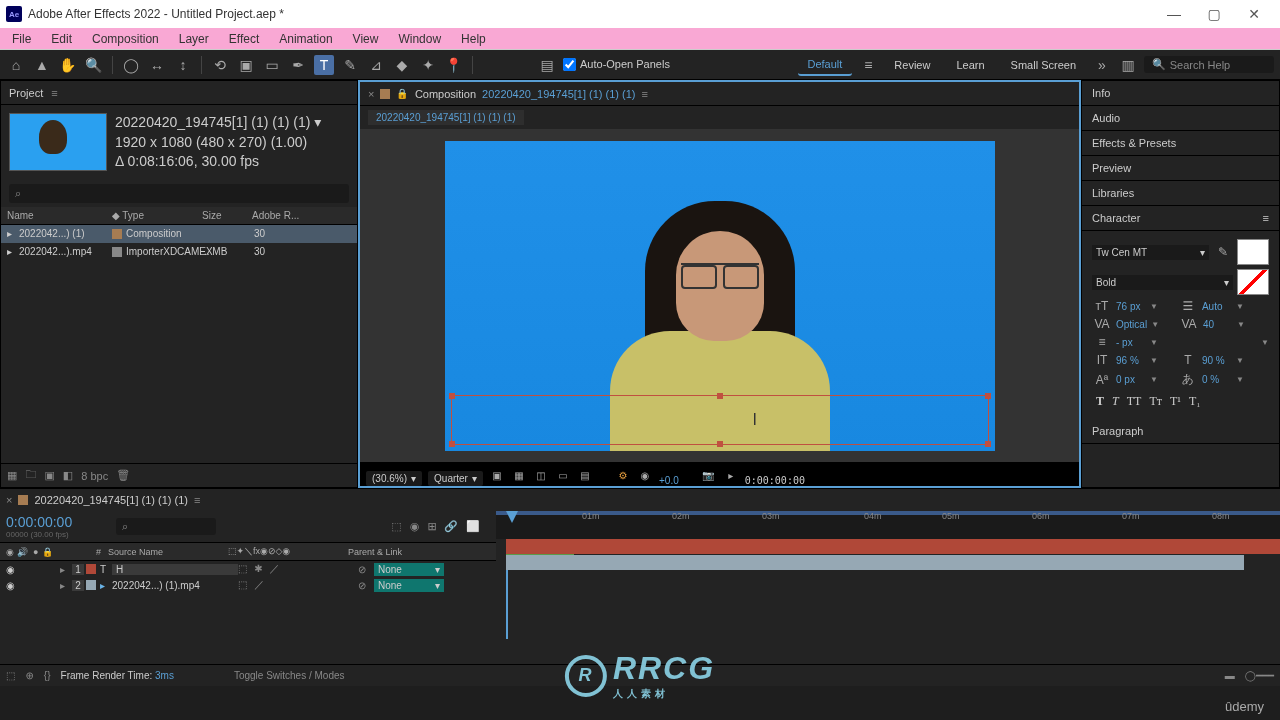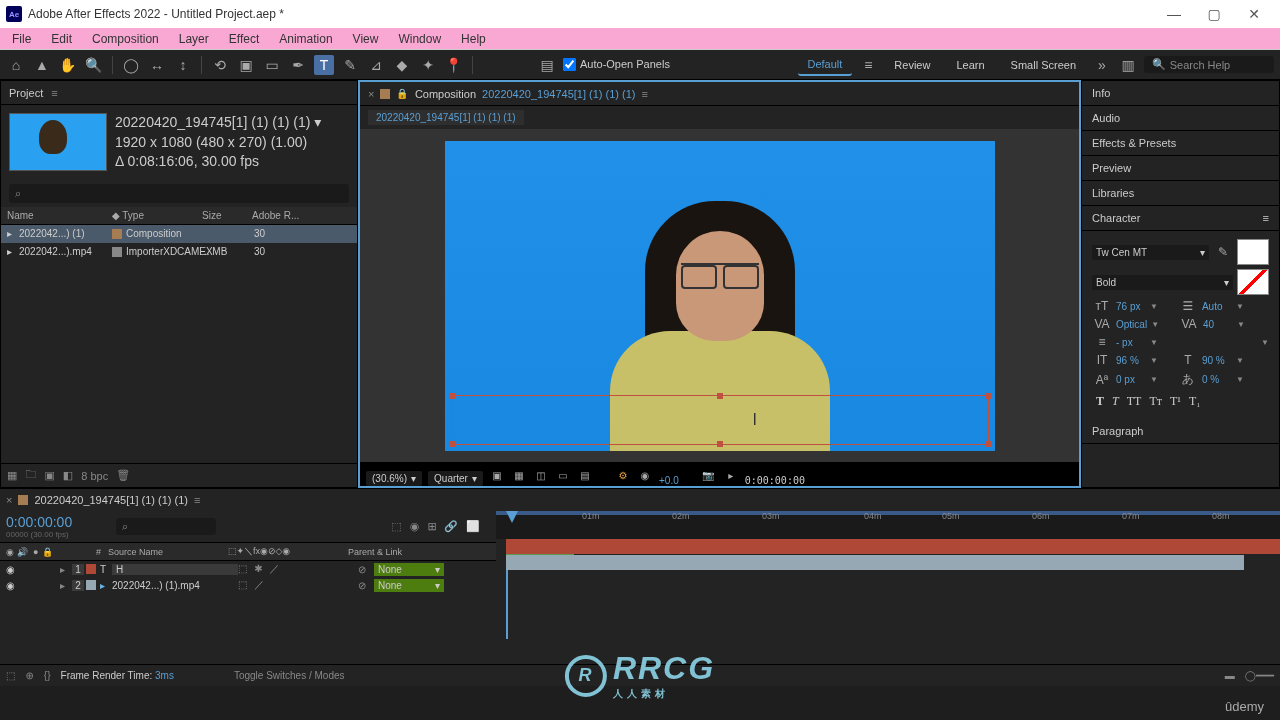--- a/index.html
+++ b/index.html
@@ -88,21 +88,21 @@
 .tl-cols .g4{width:120px;}
 .tl-cols .g5{width:100px;}
 .layer-row { height:16px; display:flex; align-items:center; padding:0 6px; font-size:10px;}
 .layer-row .eye{width:14px;color:#ccc;}
 .layer-row .sp{width:40px;}
 .layer-row .arw{width:12px;color:#888;}
 .layer-row .num{width:12px;background:#3a3a3a;text-align:center;margin-right:2px;}
 .layer-row .clr{width:10px;height:10px;margin-right:4px;}
 .layer-row .name{width:126px;}
 .layer-row .sw{width:120px;color:#888;letter-spacing:2px;}
-.layer-row .parent{background:#4d7c0f;padding:1px 4px;width:70px;display:flex;justify-content:space-between;}
+.layer-row .parent{background:#0f766e;padding:1px 4px;width:70px;display:flex;justify-content:space-between;}
 .layer-area { position:relative; }
 .bar1 { position:absolute; top:0; left:0; right:0; height:15px; background:#b04838;}
 .bar2 { position:absolute; top:16px; left:0; width:738px; height:15px; background:#96a8b4;}
 .greenbit { position:absolute; top:15px; left:0; width:68px; height:3px; background:#5a9a4a;}
 .tl-footer { margin-top:auto; height:22px; display:flex; align-items:center; padding:0 6px; gap:10px; color:#888; font-size:10px; border-top:1px solid #000;}
 .tl-footer .frt{color:#ccc;}
 .tl-footer .ms{color:#5a9fd4;}
 .watermark { position:absolute; left:50%; top:650px; transform:translateX(-50%); font-size:32px; font-weight:bold; font-style:italic; color:#8cd4e8; letter-spacing:2px; opacity:.9; display:flex; align-items:center; gap:6px;}
 .watermark .logo{width:42px;height:42px;border:4px solid #8cd4e8;border-radius:50%;display:flex;align-items:center;justify-content:center;font-size:18px;}
 .watermark .sub{font-size:10px;display:block;letter-spacing:4px;font-style:normal;}

